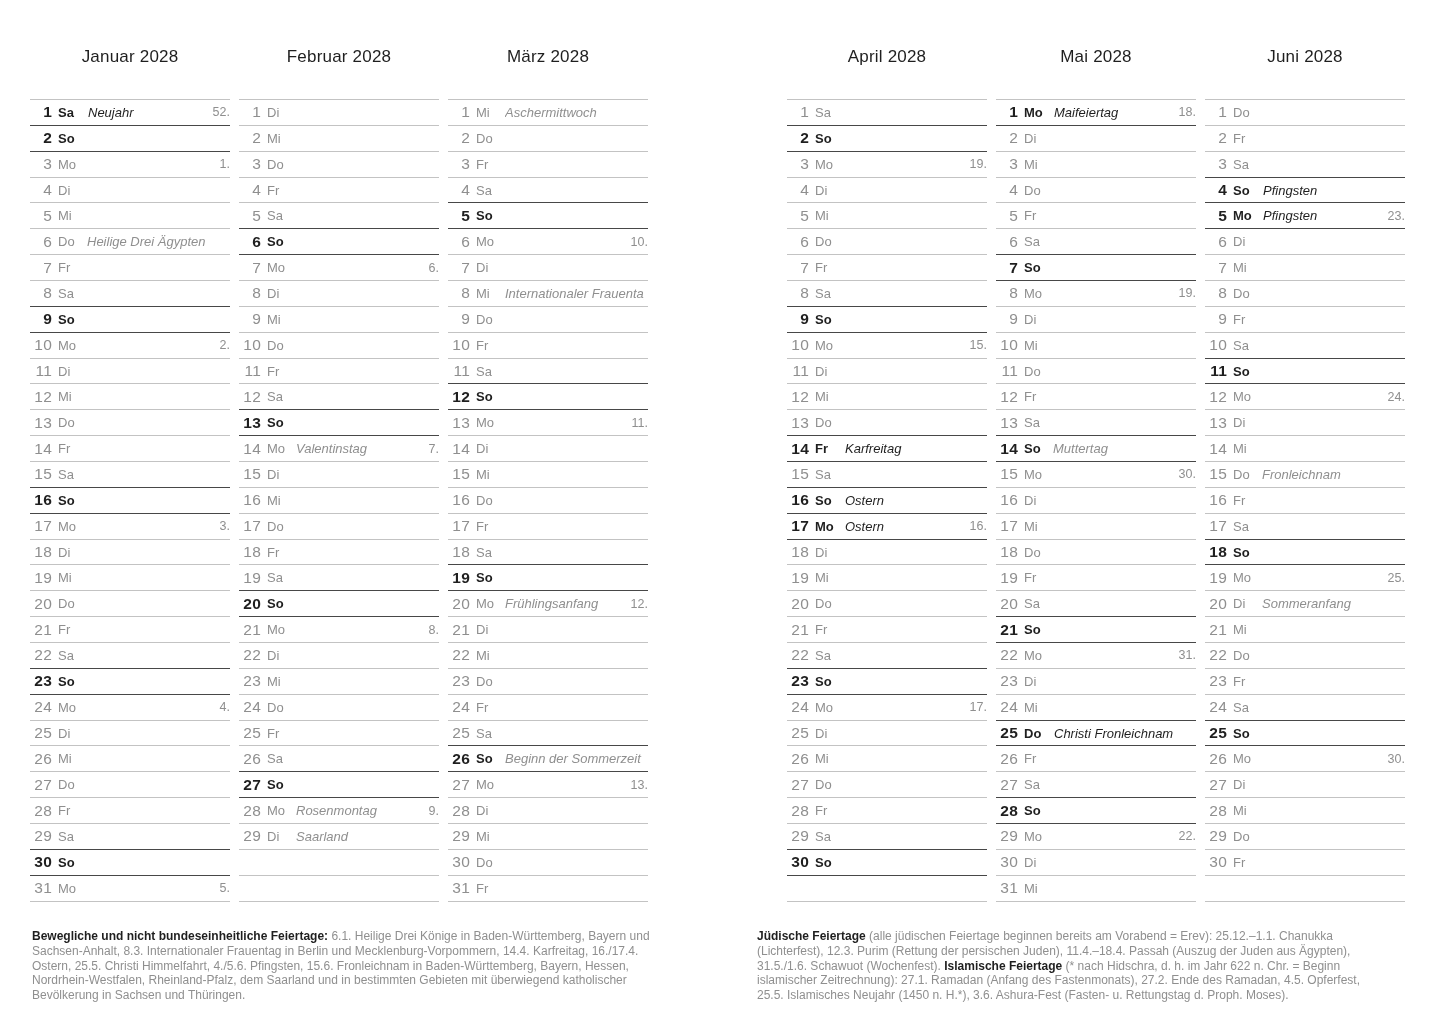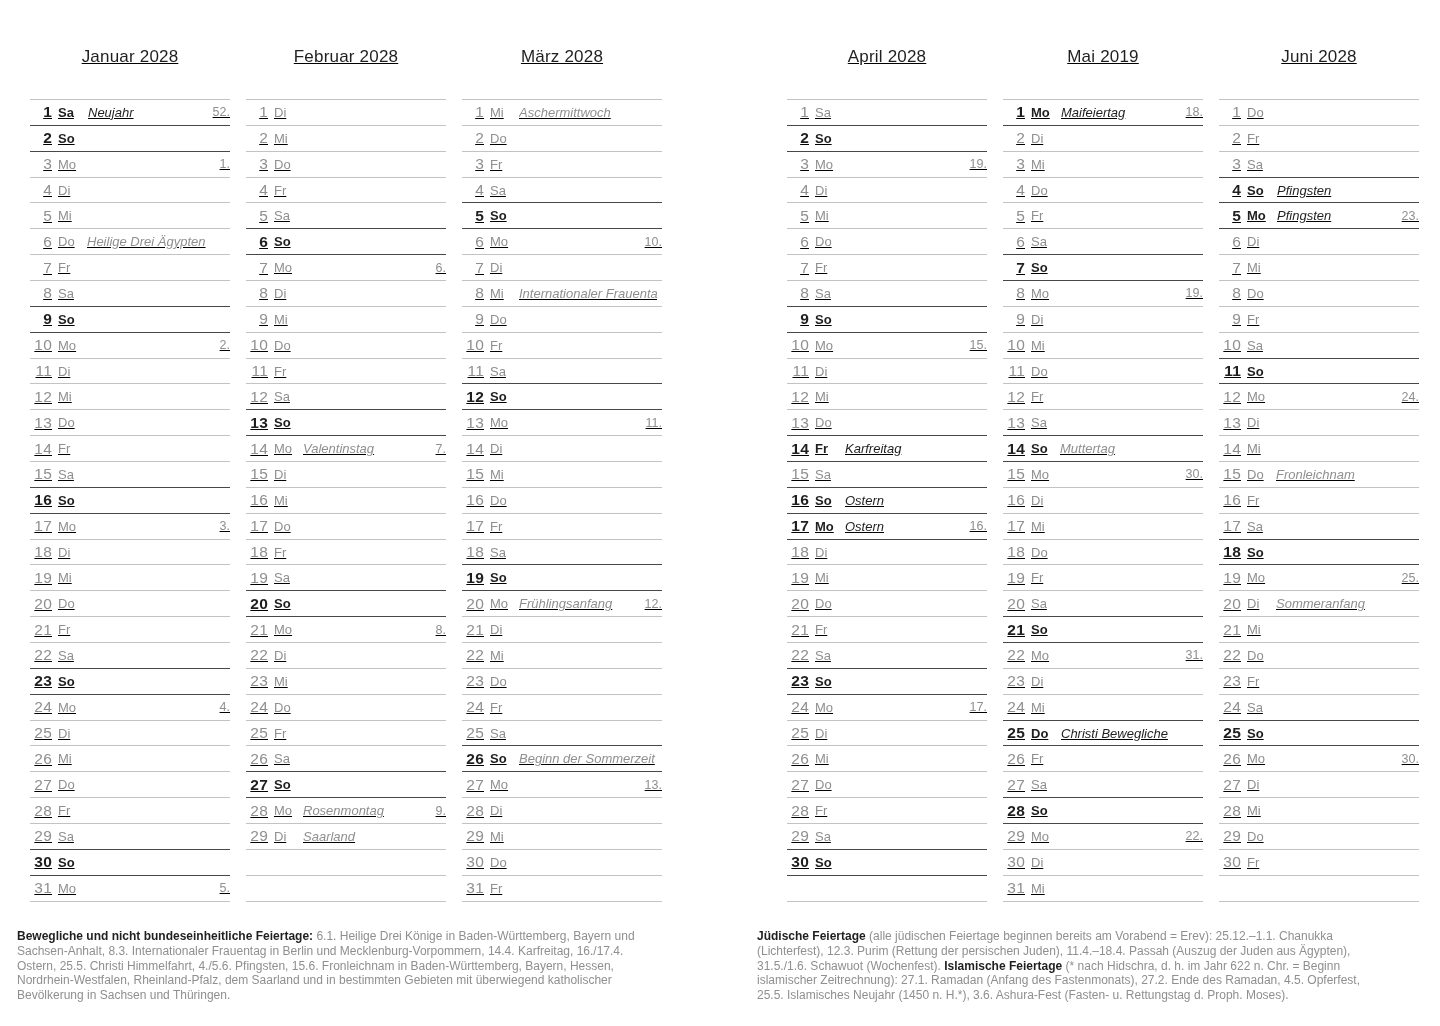--- a/index.html
+++ b/index.html
@@ -1,40 +1,40 @@
 <!DOCTYPE html>
 <html style="--ink: #1f1f1f; --gray: #8f8f8f; --line: #c3c3c3; --dark-line: #474747;"><head>
 <meta charset="utf-8">
 <style>
   html,body{margin:0;padding:0;}
   body{
     width:1440px;height:1026px;background:#ffffff;position:relative;overflow:hidden;
     font-family:"Liberation Sans",sans-serif;
   }
-  .months{position:absolute;top:46px;display:flex;gap:16px;text-decoration:underline;}
+  .months{position:absolute;top:46px;display:flex;gap:9px;}
   #left-cols{left:30px;}
   #right-cols{left:787px;align-items:flex-end;}
   .month{width:200px;flex:none;}
   .month-title{height:22px;line-height:22px;text-align:center;font-size:17px;color:var(--ink);letter-spacing:.2px;}
   .month-table{margin-top:31px;border-top:1px solid var(--line);}
   .row{
     display:flex;align-items:center;height:25.87px;box-sizing:border-box;
     border-bottom:1px solid var(--line);color:var(--gray);
   }
   .row.dark{border-bottom-color:var(--dark-line);}
   .row .num{width:22px;text-align:right;font-size:15.5px;flex:none;letter-spacing:.2px;}
   .row .wd{width:24px;margin-left:6px;font-size:13px;flex:none;}
   .row .holiday{flex:1 1 auto;margin-left:5px;font-style:italic;font-size:13px;white-space:nowrap;overflow:hidden;color:var(--gray);}
   .row .holiday.black{color:var(--ink);margin-left:6px;}
   .row .kw{flex:none;margin-left:4px;font-size:12.5px;color:var(--gray);}
   .row.bold{color:var(--ink);}
   .row.bold .num,.row.bold .wd{font-weight:700;}
   .footnote{position:absolute;top:929px;width:621px;margin:0;font-size:12px;line-height:14.8px;color:var(--gray);}
   .footnote .lead{color:var(--ink);font-weight:700;}
-  #footnote-left{left:17px;}
+  #footnote-left{left:32px;}
   #footnote-right{left:757px;}
 </style>
 </head>
 <body style="background: rgb(255, 255, 255);">
 
 <div class="spread">
   <div class="months" id="left-cols">
       <div class="month">
         <div class="month-title">Januar 2028</div>
         <div class="month-table">
@@ -780,21 +780,21 @@
           <div class="row bold dark">
             <span class="num">30</span>
             <span class="wd">So</span>
             <span class="holiday"></span>
             <span class="kw"></span>
           </div>
           <div class="row empty"></div>
         </div>
       </div>
       <div class="month">
-        <div class="month-title">Mai 2019</div>
+        <div class="month-title">Mai 2028</div>
         <div class="month-table">
           <div class="row bold dark">
             <span class="num">1</span>
             <span class="wd">Mo</span>
             <span class="holiday black">Maifeiertag</span>
             <span class="kw">18.</span>
           </div>
           <div class="row">
             <span class="num">2</span>
             <span class="wd">Di</span>
@@ -929,21 +929,21 @@
           </div>
           <div class="row dark">
             <span class="num">24</span>
             <span class="wd">Mi</span>
             <span class="holiday"></span>
             <span class="kw"></span>
           </div>
           <div class="row bold dark">
             <span class="num">25</span>
             <span class="wd">Do</span>
-            <span class="holiday black">Christi Bewegliche</span>
+            <span class="holiday black">Christi Fronleichnam</span>
             <span class="kw"></span>
           </div>
           <div class="row">
             <span class="num">26</span>
             <span class="wd">Fr</span>
             <span class="holiday"></span>
             <span class="kw"></span>
           </div>
           <div class="row dark">
             <span class="num">27</span>

